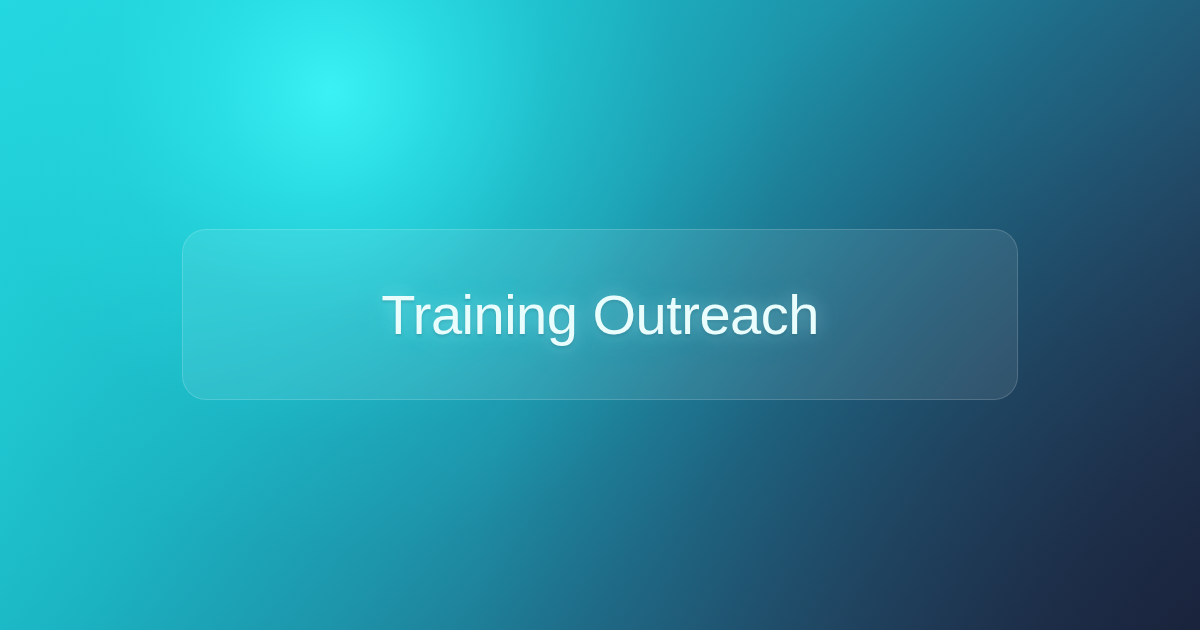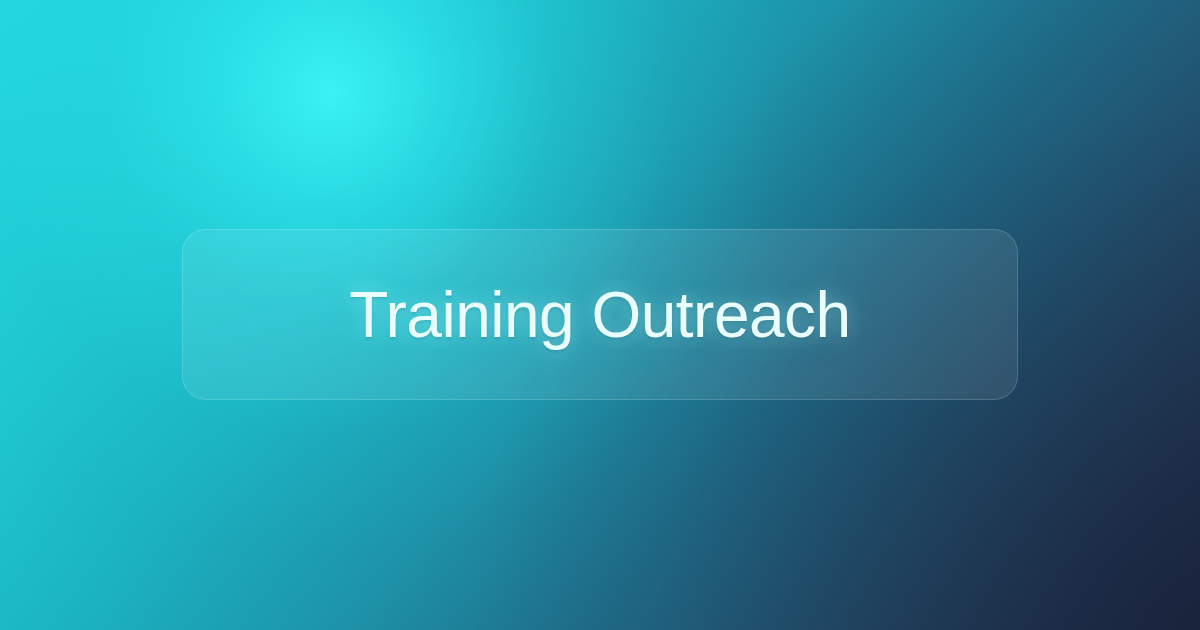--- a/index.html
+++ b/index.html
@@ -76,21 +76,21 @@
     border: 1px solid rgba(255, 255, 255, 0.16);
     display: flex;
     align-items: center;
     justify-content: center;
     backdrop-filter: blur(2px);
   }
 
   .title-text {
     display: block;
     font-family: "Liberation Sans", sans-serif;
-    font-size: 64px;
+    font-size: 56px;
     font-weight: 400;
     line-height: 1;
     letter-spacing: -0.5px;
     color: #eafdfd;
     text-align: center;
     white-space: nowrap;
     text-shadow:
       0 0 18px rgba(190, 255, 255, 0.40),
       0 0 44px rgba(120, 240, 248, 0.22),
       0 2px 3px rgba(10, 50, 70, 0.18);

